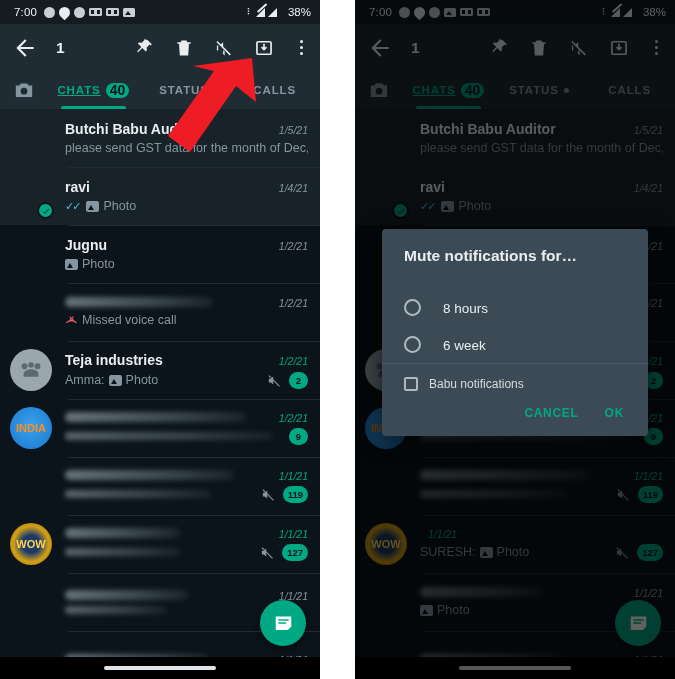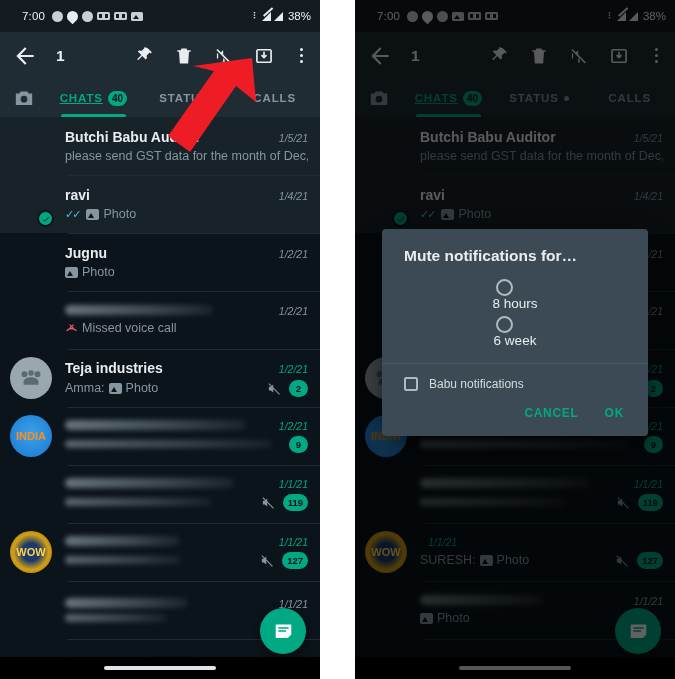--- a/index.html
+++ b/index.html
@@ -15,24 +15,24 @@
     position: relative;
     width: 320px; height: 679px;
     background: #0b141a;
     overflow: hidden;
     flex: 0 0 320px;
   }
   .phone.right { margin-left: 20px; }
 
   
   .statusbar {
-    height: 32px;
+    height: 24px;
     background: #141c22;
     display: flex; align-items: center;
-    padding: 0 9px 0 22px;
+    padding: 0 9px 0 14px;
     color: #e9edef;
     font-size: 11px;
     position: relative;
     z-index: 5;
   }
   .sb-clock { font-size: 11.5px; letter-spacing: .2px; color:#eef2f4; }
   .sb-icons { display: flex; align-items: center; gap: 4px; margin-left: 7px; }
   .sb-ico {
     width: 11px; height: 11px;
     background: #c8d0d4;
@@ -55,21 +55,21 @@
   .sig {
     width:0;height:0;
     border-left:9px solid transparent;
     border-bottom:9px solid #e9edef;
     display:inline-block;
   }
   .sig.muted { position:relative; }
   .sig.muted::after{
     content:"";position:absolute;left:-9px;top:-1px;width:12px;height:1.6px;background:#e9edef;transform:rotate(-42deg);
   }
-  .sb-batt { font-size:11.5px; color:#eef2f4; margin-left:2px; }
+  .sb-batt { font-size:11.5px; color:#eef2f4; margin-left:8px; }
   .sb-dots { font-size:9px; color:#e9edef; line-height:1; }
 
   
   .actionbar {
     height: 47px;
     background: #1f2c33;
     display: flex; align-items: center;
     padding: 0 10px 0 12px;
     position: relative; z-index: 4;
   }
@@ -106,21 +106,21 @@
     color:#8696a0;
     position:relative;
     gap: 5px;
   }
   .tab.active { color:#00a884;text-decoration:underline; }
   .tab .underline {
     position:absolute;left:14%;right:14%;bottom:0;height:3px;background:#00a884;border-radius:2px 2px 0 0;
   }
   .badge-pill {
     background:#00a884; color:#0b141a;
-    font-size:10px; font-weight:700;
+    font-size:14px; font-weight:700;
     min-width:17px; height:15px;
     border-radius:9px;
     display:inline-flex;align-items:center;justify-content:center;
     padding:0 4px;
     letter-spacing:0;
   }
   .tab-dot { width:5px;height:5px;border-radius:50%;background:#8696a0;display:inline-block; }
 
   
   .chatlist { position:relative; background:#0b141a; height: 571px; overflow:hidden; }
@@ -213,21 +213,21 @@
     position:absolute; z-index:9;
     left: 27px; top: 229px; width: 266px;
     background:#3b4a54; border-radius:4px;
     box-shadow:0 6px 22px rgba(0,0,0,.5);
     padding: 18px 0 4px;
   }
   .dlg-title {
     font-size:15.5px;font-weight:700;color:#e9edef;
     padding: 0 22px 14px;
   }
-  .opt { display:flex;align-items:center; height:37px; padding:0 22px;flex-direction:column; }
+  .opt { display:flex;align-items:flex-end; height:37px; padding:0 22px; }
   .radio {
     width:17px;height:17px;border-radius:50%;
     border:2px solid #aebac1; flex:0 0 17px;
     position:relative; margin-right:22px;
   }
   .radio.on { border-color:#00a884; }
   .radio.on::after{
     content:"";position:absolute;left:3px;top:3px;width:7px;height:7px;border-radius:50%;background:#00a884;
   }
   .opt-label { font-size:13.5px;color:#e9edef; }

